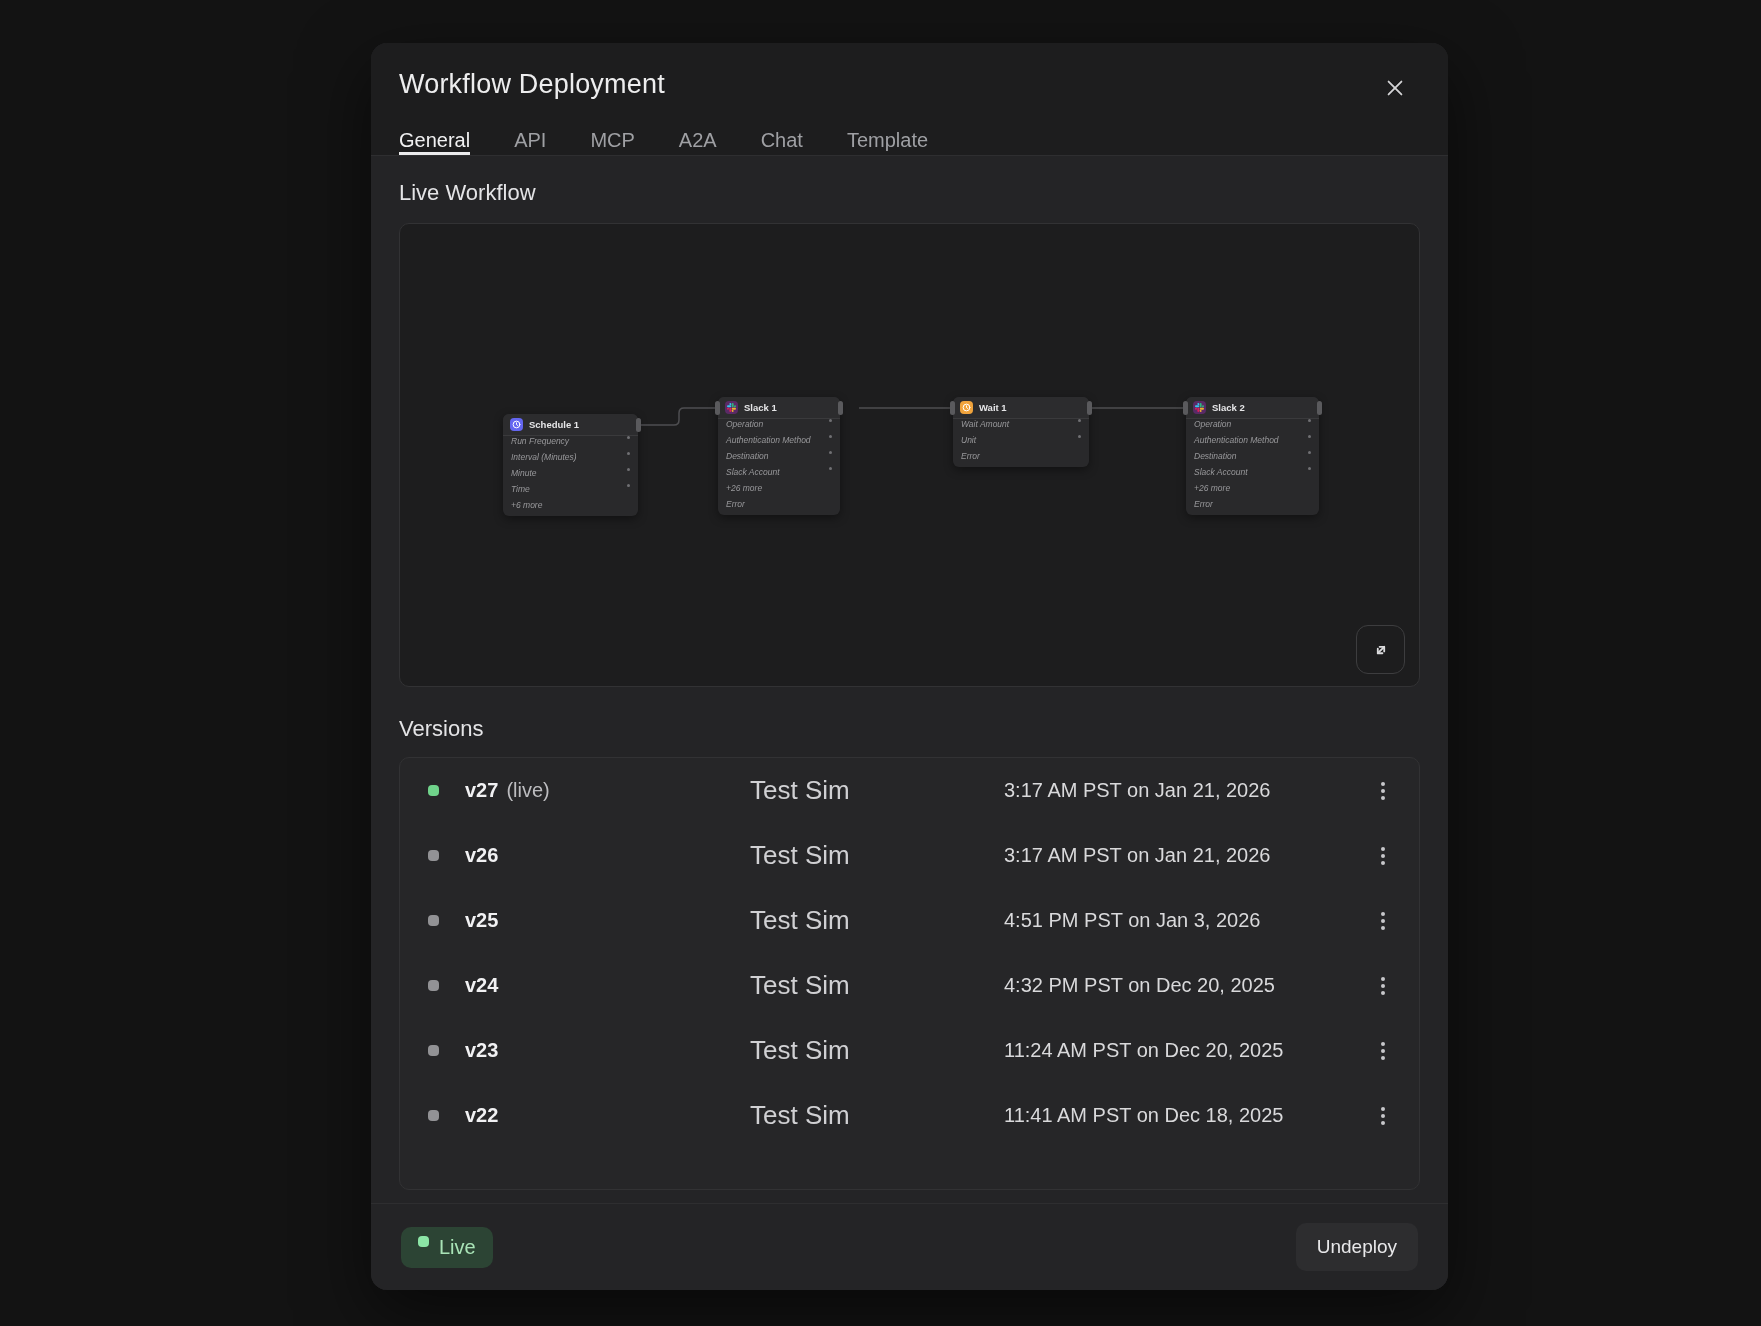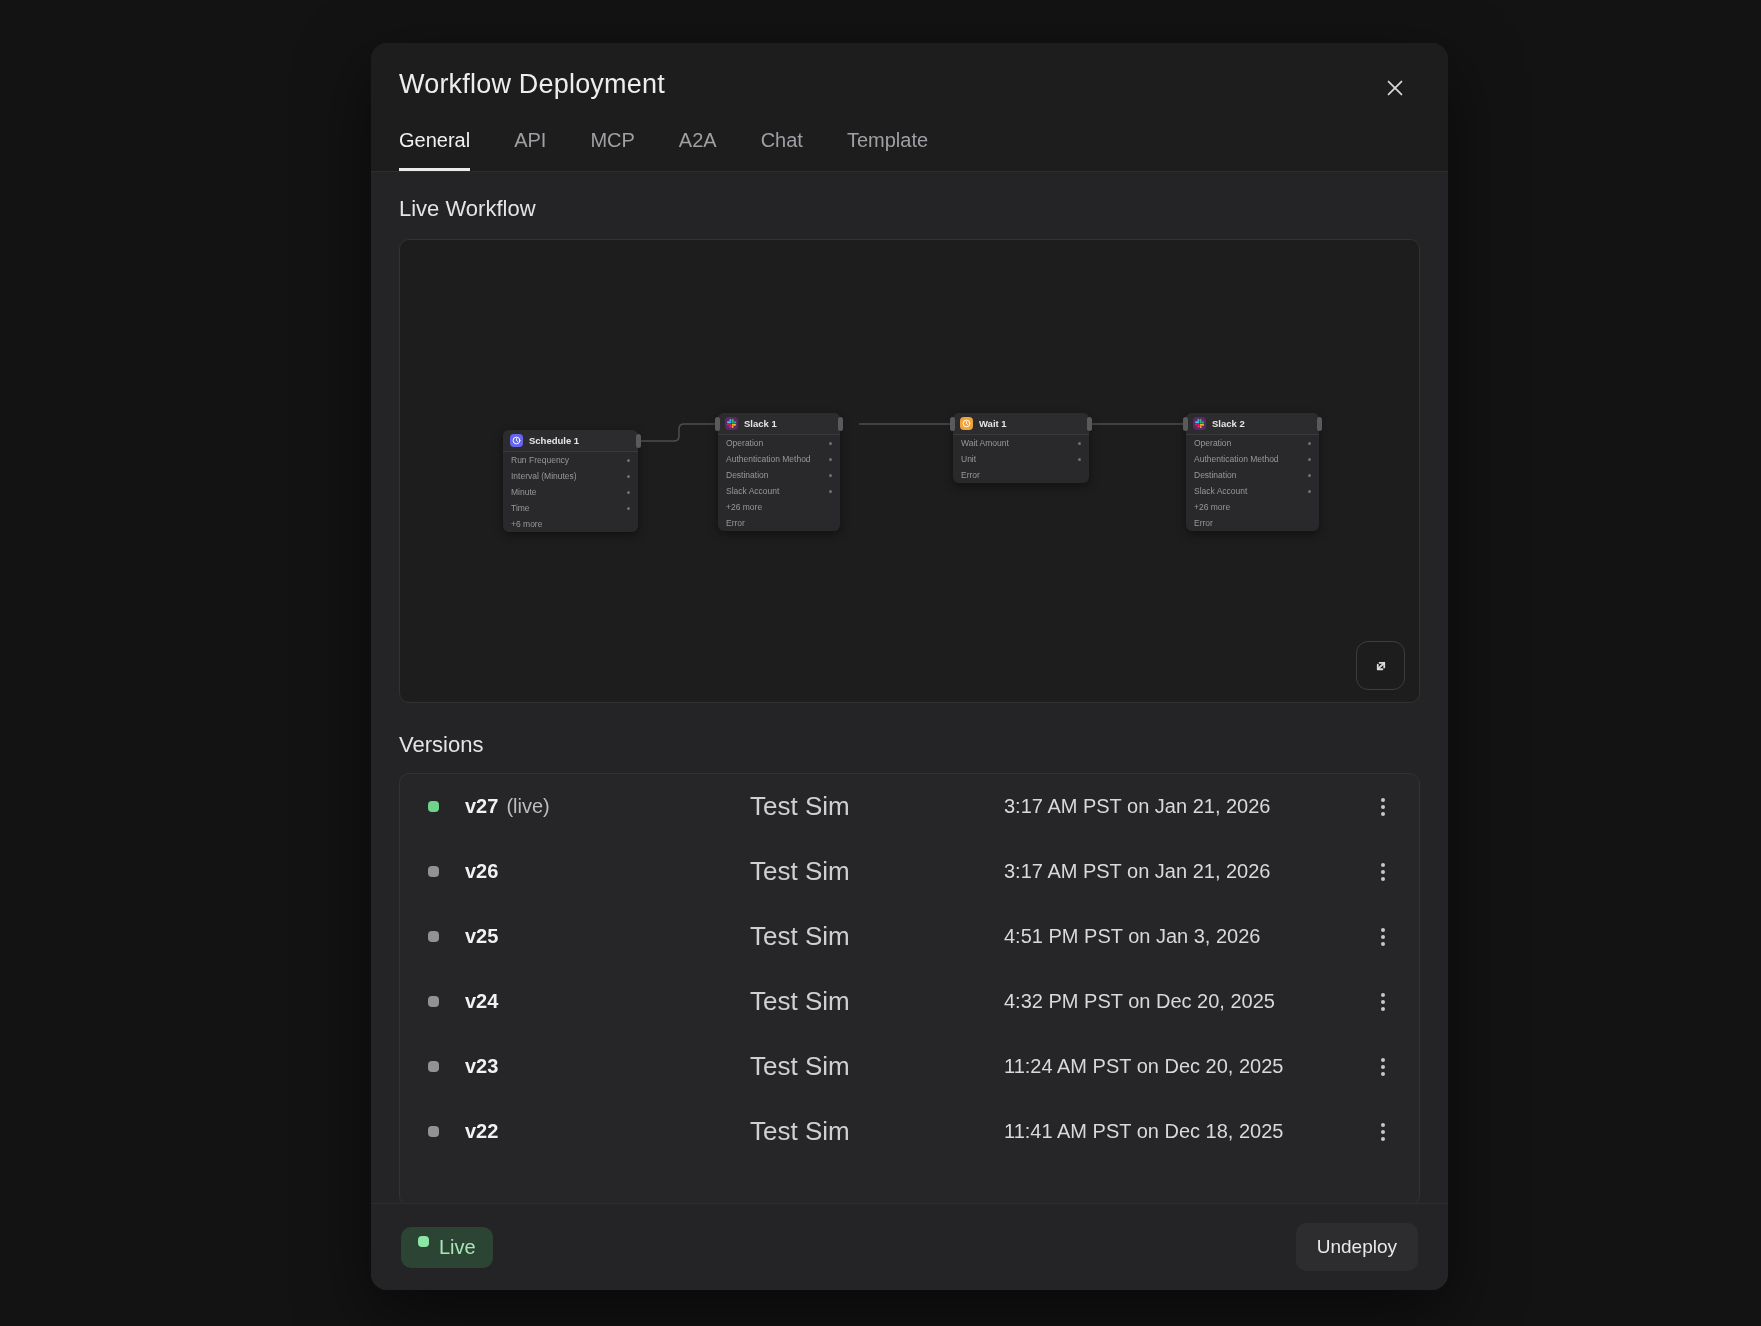--- a/index.html
+++ b/index.html
@@ -17,42 +17,42 @@
     box-shadow:0 24px 70px rgba(0,0,0,.55);
     overflow:hidden;
   }
   
   .modal-header { background:#1d1d1e; padding:26px 28px 0; border-bottom:1px solid #2e2e30; }
   .title-row { display:flex; justify-content:space-between; align-items:flex-start; }
   .modal-title { font-size:27px; font-weight:500; color:#ededee; letter-spacing:.2px; }
   .close-btn { width:34px; height:34px; display:flex; align-items:center; justify-content:center;
     background:transparent; border:none; cursor:pointer; margin:2px 8px 0 0; border-radius:8px; }
   .tabs { display:flex; gap:44px; margin-top:24px; }
-  .tab { font-size:20px; color:#9fa0a4; padding-bottom:16px; border-bottom:3px solid transparent; cursor:pointer; white-space:nowrap; }
+  .tab { font-size:20px; color:#9fa0a4; border-bottom:3px solid transparent; cursor:pointer; white-space:nowrap; }
   .tab.active { color:#f1f1f2; border-bottom-color:#ebebec; }
   
   .modal-body { padding:0 28px; }
   .section-heading { font-size:22px; font-weight:500; color:#e4e4e6; }
   .heading-workflow { margin-top:24px; }
   .heading-versions { margin-top:29px; }
   
   .workflow-panel { position:relative; margin-top:17px; height:464px;
     background:#1d1d1e; border:1px solid #323234; border-radius:10px; overflow:hidden; }
   .edges-svg { position:absolute; inset:0; width:100%; height:100%; pointer-events:none; }
   .wf-node { position:absolute; background:#29292b; border-radius:6px;
     box-shadow:0 3px 10px rgba(0,0,0,.4); }
   .wf-node-header { position:relative; display:flex; align-items:center; gap:6px;
     height:22px; padding:0 7px; background:#2c2c2e; border-bottom:1px solid rgba(255,255,255,.07);
     border-radius:6px 6px 0 0; }
   .wf-icon { width:13px; height:13px; border-radius:4px; display:flex; align-items:center; justify-content:center; flex:none; }
   .wf-node-title { font-size:9.5px; font-weight:700; color:#e6e6e8; white-space:nowrap; }
   .wf-handle { position:absolute; width:5px; height:14px; border-radius:2.5px; background:#5a5a5d; top:4px; }
   .wf-handle.left { left:-3px; } .wf-handle.right { right:-3px; }
-  .wf-field { height:16px; display:flex; align-items:center; justify-content:space-between;
-    padding:0 8px; font-size:8.5px; color:#98989b; white-space:nowrap; }
+  .wf-field { height:16px; display:flex; justify-content:space-between;
+    padding:0 8px; font-size:8.5px; color:#98989b; white-space:nowrap;font-style:italic; }
   .wf-port { width:3px; height:3px; border-radius:50%; background:#707073; flex:none; }
   .expand-btn { position:absolute; right:14px; bottom:12px; width:49px; height:49px;
     background:transparent; border:1px solid #3d3d3f; border-radius:12px;
     display:flex; align-items:center; justify-content:center; cursor:pointer; }
   
   .table-wrap { margin-top:15px; height:433px; border:1px solid #323234; border-radius:10px;
     overflow:hidden; background:#262628; }
   .t-header { display:grid; grid-template-columns:322px 254px 1fr 44px; align-items:center;
     height:56px; padding:0 28px; background:#1e1e20; border-bottom:1px solid #323234;
     font-size:19px; color:#c1c1c4; }

